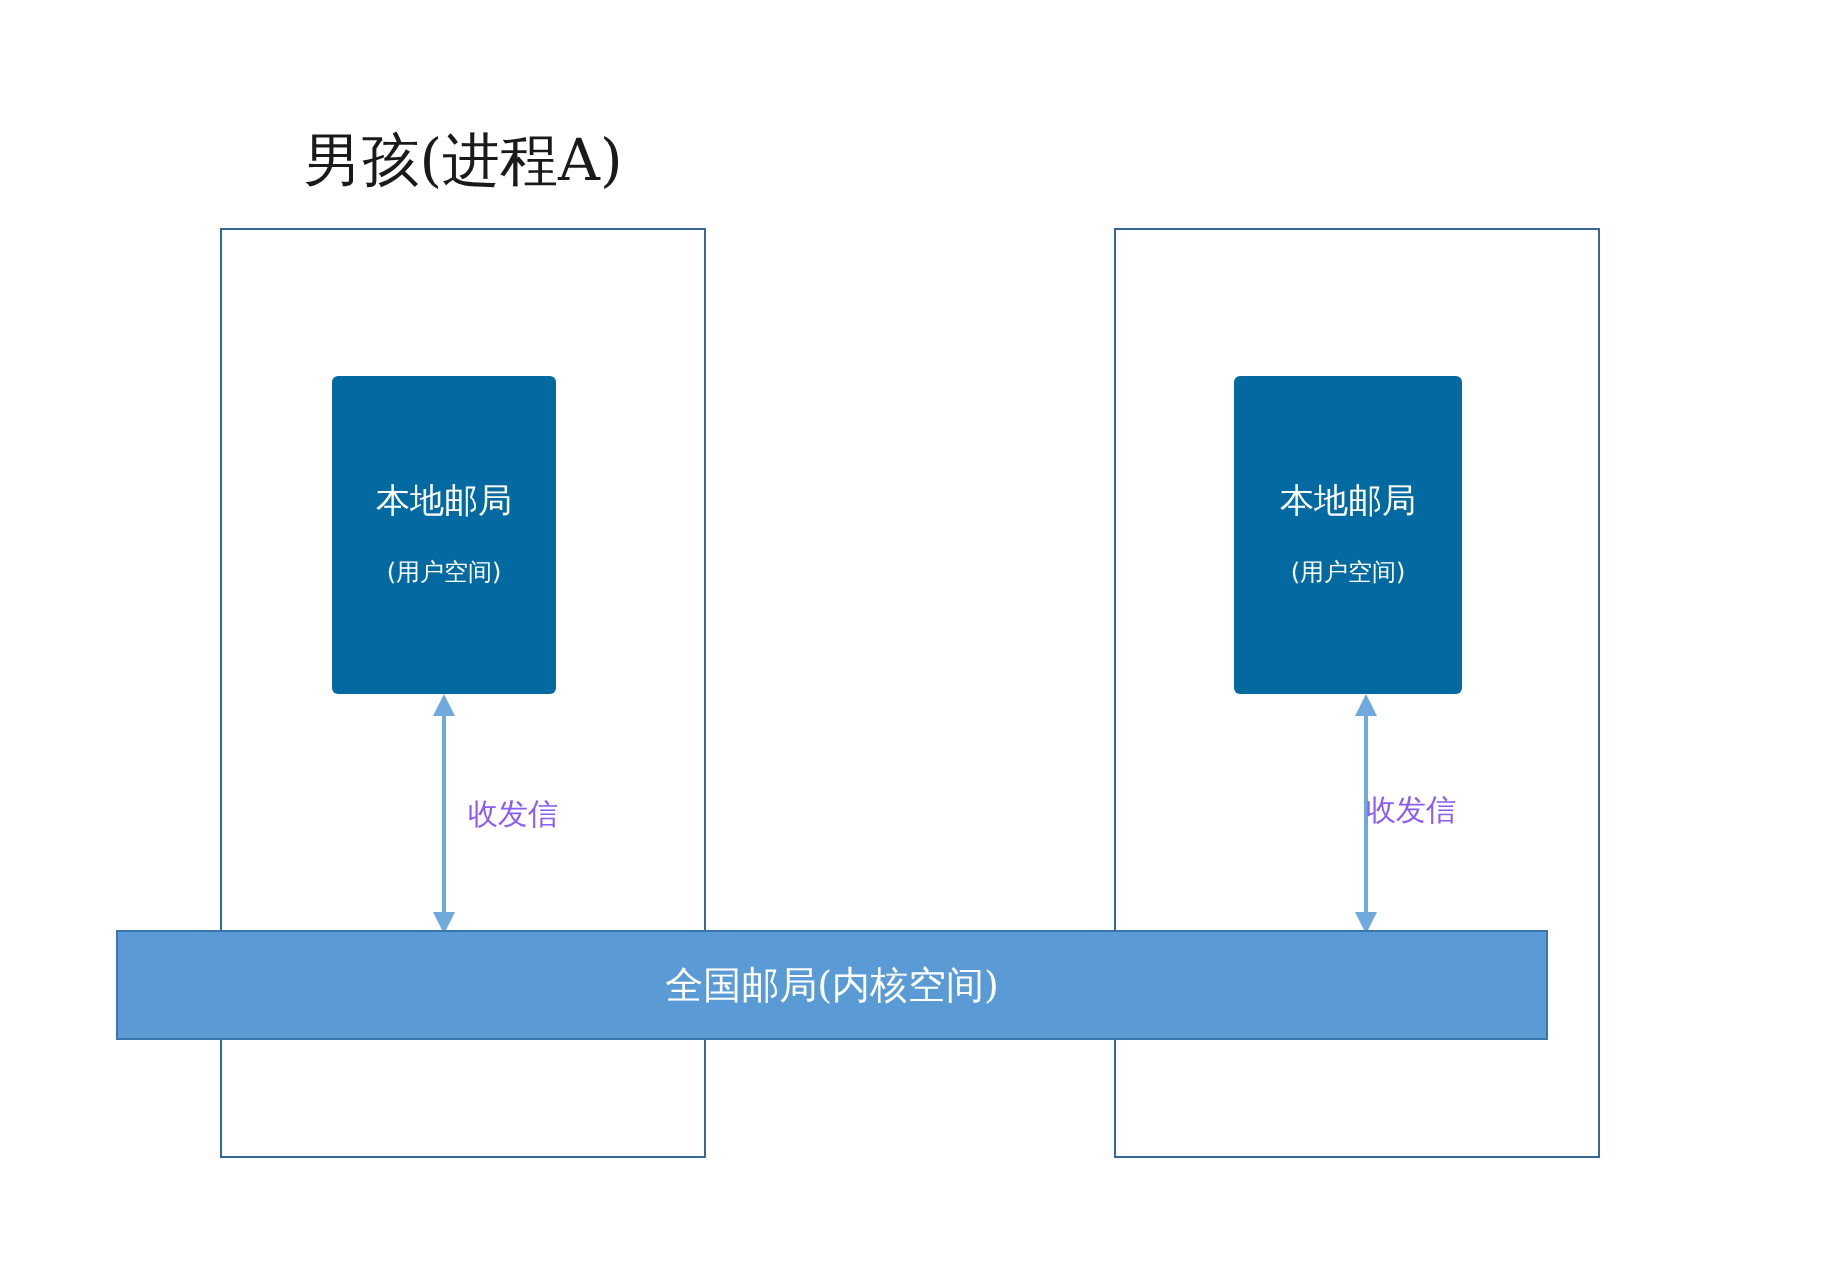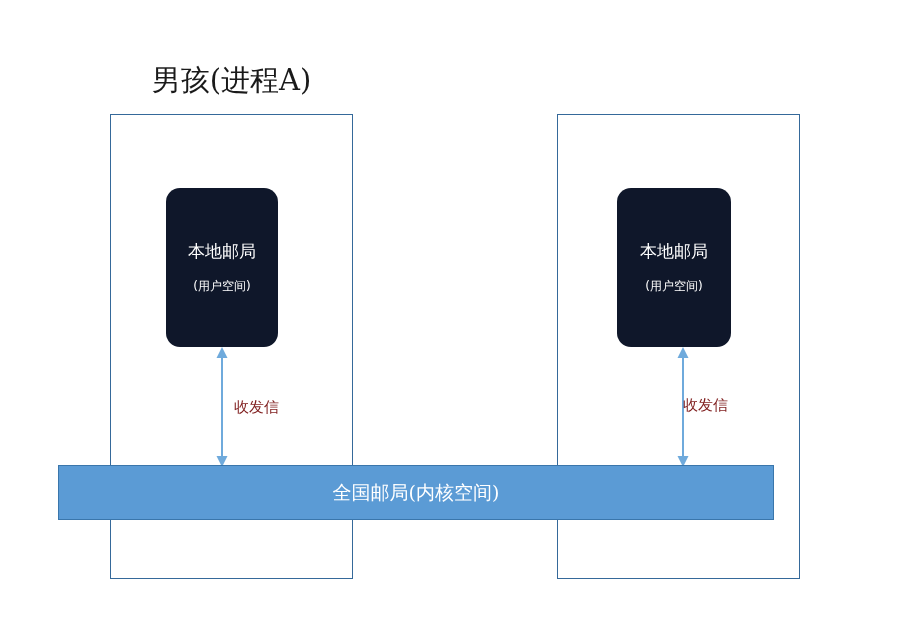--- a/index.html
+++ b/index.html
@@ -37,22 +37,22 @@
     background: #ffffff;
     border: 1.5px solid #35699A;
     box-sizing: border-box;
   }
   #proc-a { left: 110px; top: 114px; width: 243px; height: 465px; }
   #proc-b { left: 557px; top: 114px; width: 243px; height: 465px; }
 
   
   .local-office {
     position: absolute;
-    background: #0f172a;
-    border-radius: 14px;
+    background: #0369a1;
+    border-radius: 3px;
     box-sizing: border-box;
     display: flex;
     flex-direction: column;
     align-items: center;
     justify-content: center;
     z-index: 3;
   }
   #office-a { left: 166px; top: 188px; width: 112px; height: 159px; }
   #office-b { left: 617px; top: 188px; width: 114px; height: 159px; }
 
@@ -78,21 +78,21 @@
     z-index: 2;
   }
   #arrow-a { left: 210px; top: 346px; width: 24px; height: 122px; }
   #arrow-b { left: 671px; top: 346px; width: 24px; height: 122px; }
 
   
   .arrow-label {
     position: absolute;
     font-family: "DejaVu Serif", "Liberation Serif", serif;
     font-size: 15px;
-    color: #7f1d1d;
+    color: #8b5cf6;
     white-space: nowrap;
     z-index: 4;
   }
   #label-a { left: 234px; top: 398px; }
   #label-b { left: 683px; top: 396px; }
 
   
   #kernel-bar {
     position: absolute;
     left: 58px;

